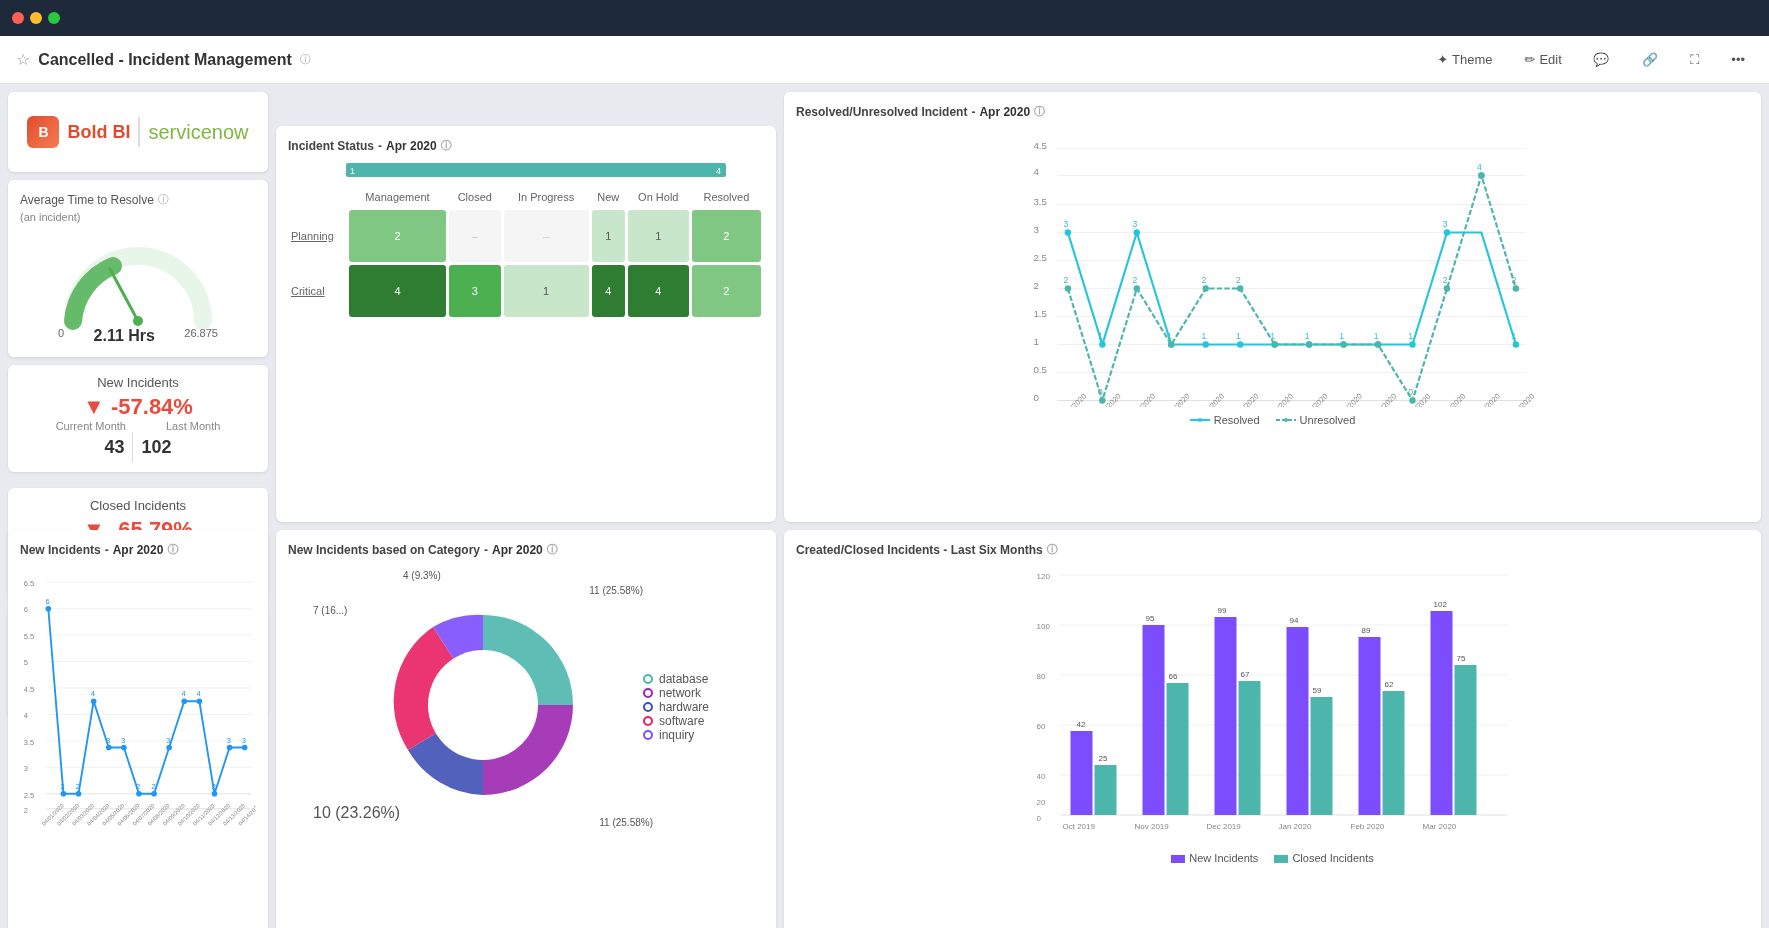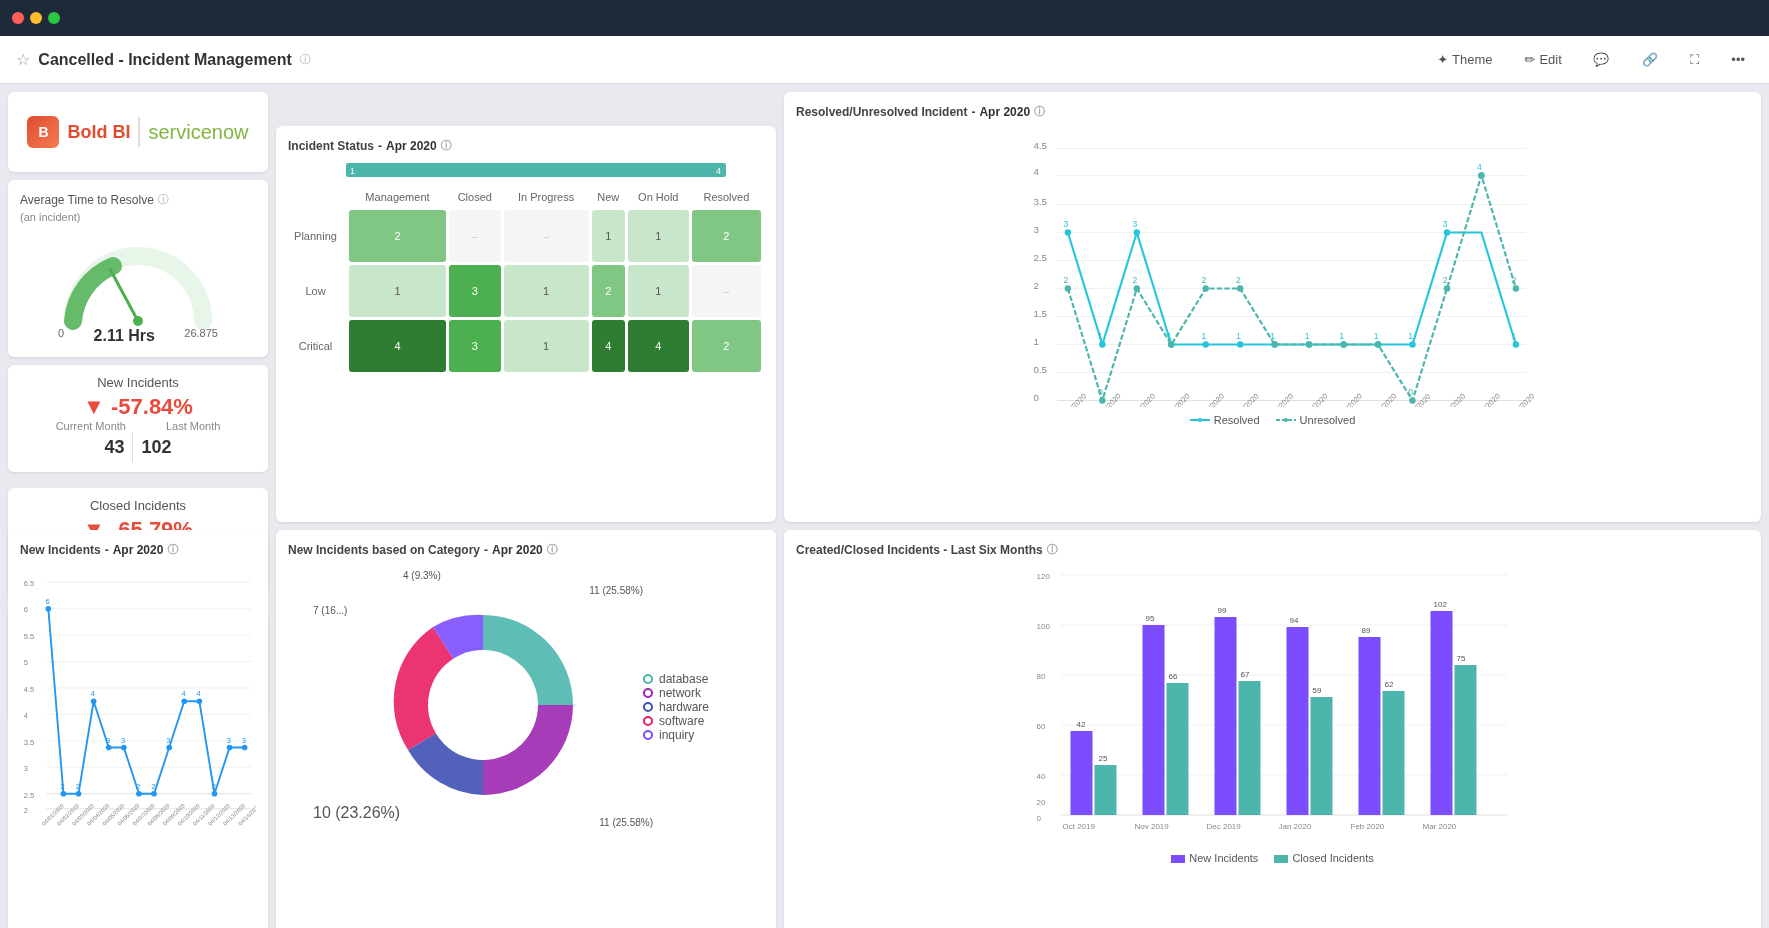--- a/index.html
+++ b/index.html
@@ -159,24 +159,25 @@
     .heatmap-table th {
       text-align: center;
       font-size: 11px;
       color: #666;
       padding-bottom: 4px;
       font-weight: 400;
     }
     .heatmap-table .row-label {
       font-size: 11px;
       color: #666;
-      text-align: center;
+      text-align: left;
       padding-right: 6px;
       white-space: nowrap;
       width: 55px;
+      text-decoration: underline;
     }
     .hm-0 { background: #f5f5f5; color: #ccc; }
     .hm-1 { background: #c8e6c9; color: #555; }
     .hm-2 { background: #81c784; color: #fff; }
     .hm-3 { background: #4caf50; color: #fff; }
     .hm-4 { background: #2e7d32; color: #fff; }
 
     
     .line-chart-svg {
       width: 100%;
@@ -422,29 +423,20 @@
           <tr>
             <td class="row-label">Planning</td>
             <td class="hm-2">2</td>
             <td class="hm-0">–</td>
             <td class="hm-0">–</td>
             <td class="hm-1">1</td>
             <td class="hm-1">1</td>
             <td class="hm-2">2</td>
           </tr>
           <tr>
-            <td class="row-label">Low</td>
-            <td class="hm-1">1</td>
-            <td class="hm-3">3</td>
-            <td class="hm-1">1</td>
-            <td class="hm-2">2</td>
-            <td class="hm-1">1</td>
-            <td class="hm-0">–</td>
-          </tr>
-          <tr>
             <td class="row-label">Critical</td>
             <td class="hm-4">4</td>
             <td class="hm-3">3</td>
             <td class="hm-1">1</td>
             <td class="hm-4">4</td>
             <td class="hm-4">4</td>
             <td class="hm-2">2</td>
           </tr>
         </tbody>
       </table>

